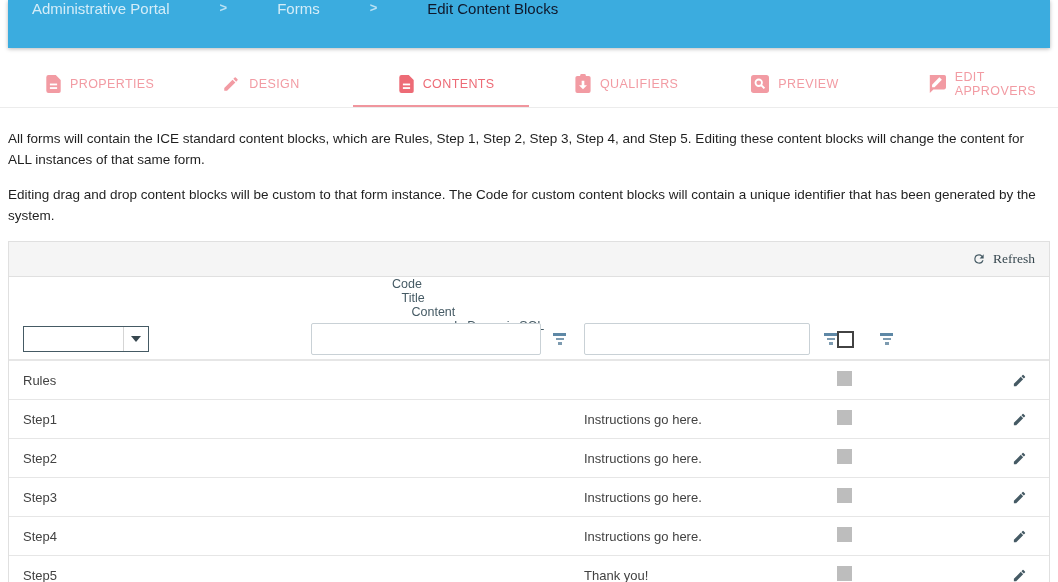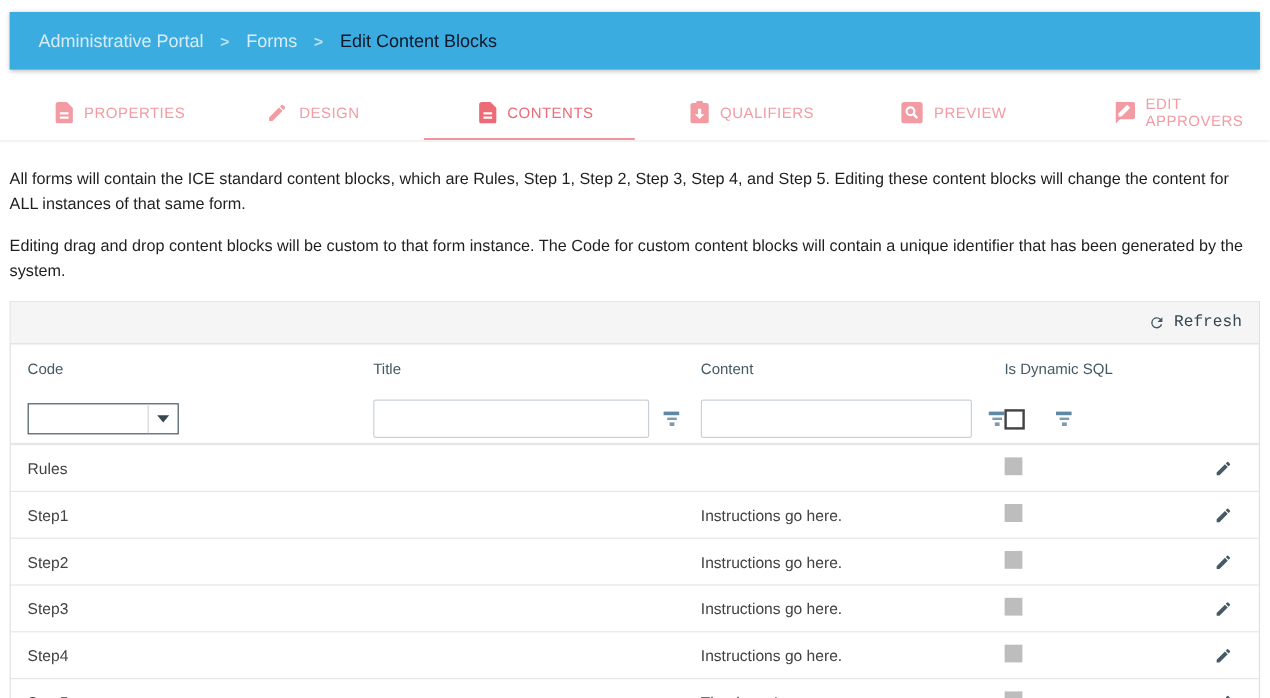--- a/index.html
+++ b/index.html
@@ -1,27 +1,28 @@
 <!DOCTYPE html>
 <html><head>
 <meta charset="utf-8">
 <style>
   * { box-sizing: border-box; margin: 0; padding: 0; }
   html, body { width: 1058px; background: #ffffff; font-family: "Liberation Sans", sans-serif; }
   body { height: 582px; overflow: hidden; }
 
   
   .crumb-bar {
-    margin: 10px 8px 0;
+    margin: 0 8px 0;
     height: 48px;
     background: #3BACDF;
     display: flex;
-    align-items: center;
+    align-items: flex-start;
     padding: 0 24px;
     box-shadow: 0 1px 4px rgba(0,0,0,.28);
+    gap: 36px;
   }
   .crumb-item { color: rgba(255,255,255,.78); font-size: 15px; cursor: pointer; }
   .crumb-sep { color: rgba(255,255,255,.65); font-size: 13px; margin: 0 14px; font-weight: bold; }
   .crumb-current { color: #0f172a; font-weight: normal; font-size: 15px; }
 
   
   .tabbar {
     margin-top: 12px;
     height: 48px;
     display: flex;
@@ -62,31 +63,31 @@
   }
   .refresh-btn {
     display: inline-flex;
     align-items: center;
     gap: 7px;
     color: #37474F;
     font-size: 13.5px;
     cursor: pointer;
     background: transparent;
     border: none;
-    font-family: Liberation Mono, monospace;
+    font-family: Liberation Serif, serif;
   }
 
   .trow { display: flex; align-items: center; }
   .c-code    { width: 302px; padding-left: 14px; }
   .c-title   { width: 255px; }
   .c-content { width: 253px; margin-left: 18px; }
   .c-sql     { width: 150px; }
   .c-edit    { flex: 1; display: flex; justify-content: flex-end; padding-right: 22px; }
 
-  .head-row { height: 42px; }
+  .head-row { height: 42px; flex-direction: column; }
   .head-row .hcell { font-size: 12.5px; color: #455A64; }
 
   .filter-row { height: 41px; border-bottom: 1px solid #E6E6E6; }
   .fcell { display: flex; align-items: center; }
 
   .code-select {
     width: 126px; height: 26px;
     border: 1px solid #455A64;
     background: #fff;
     display: flex; align-items: stretch;

